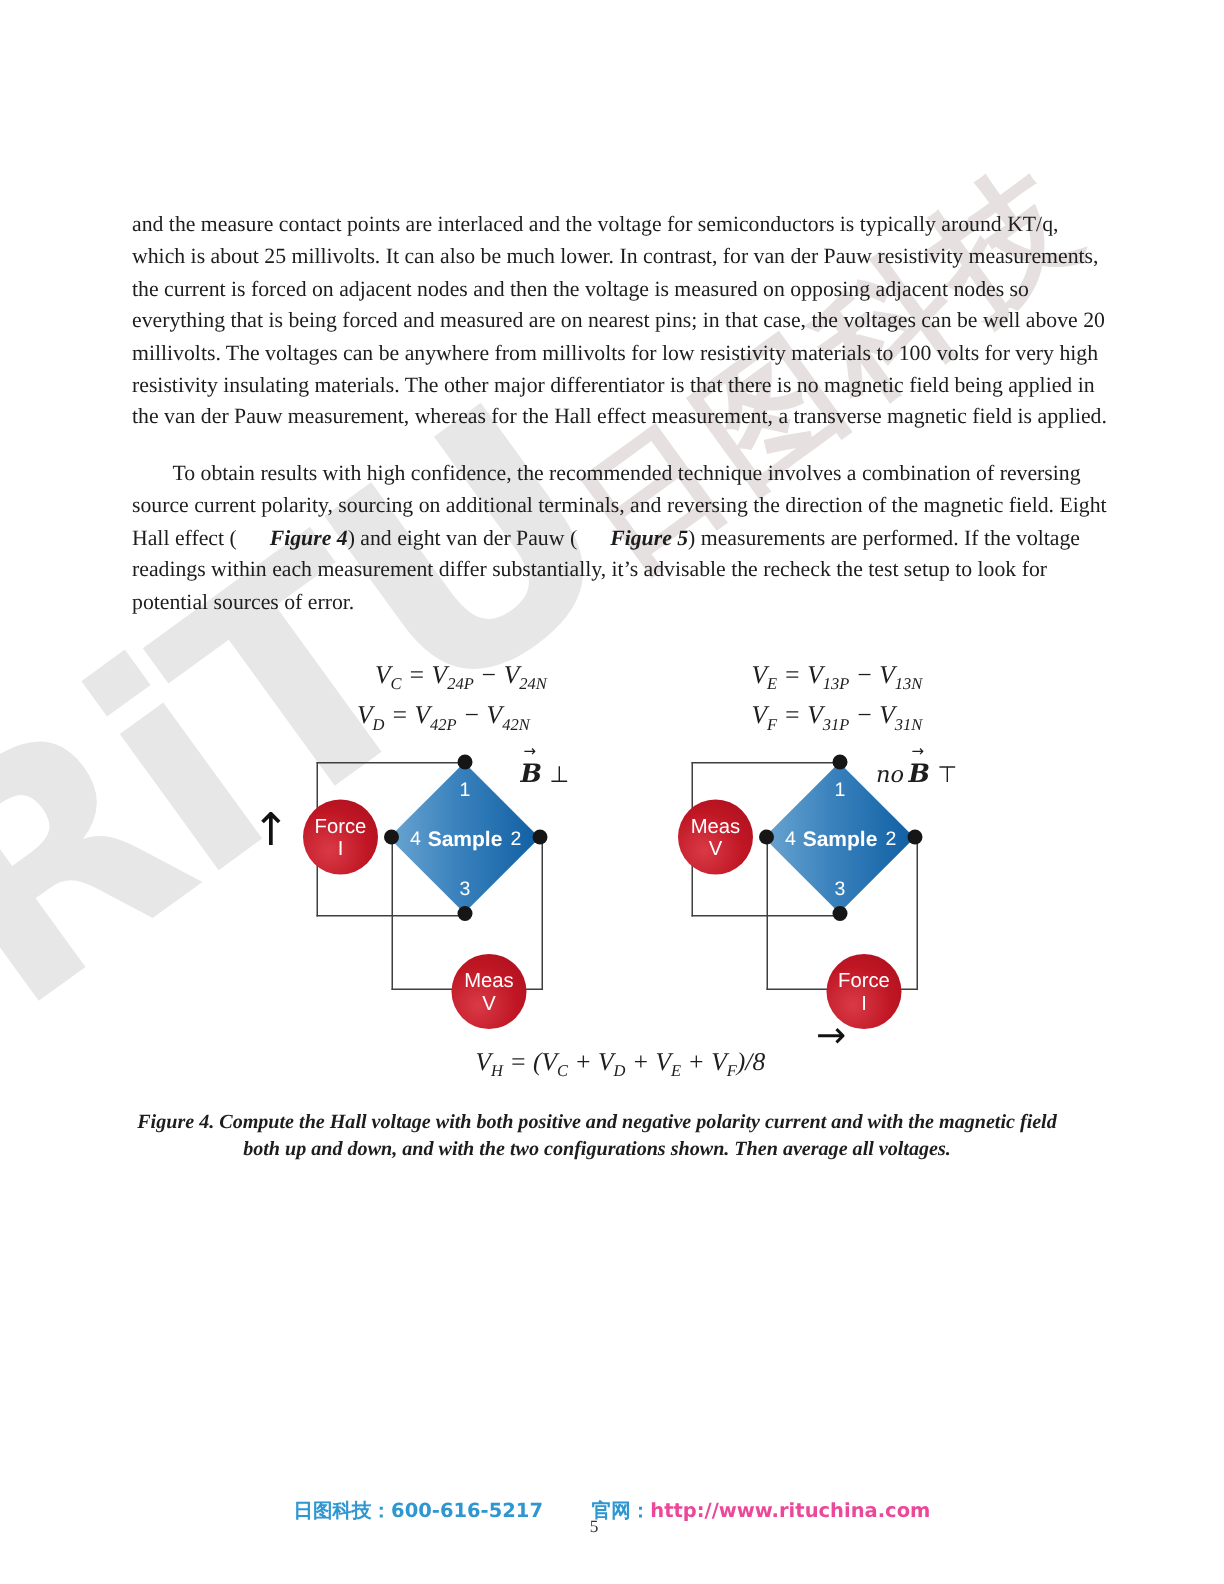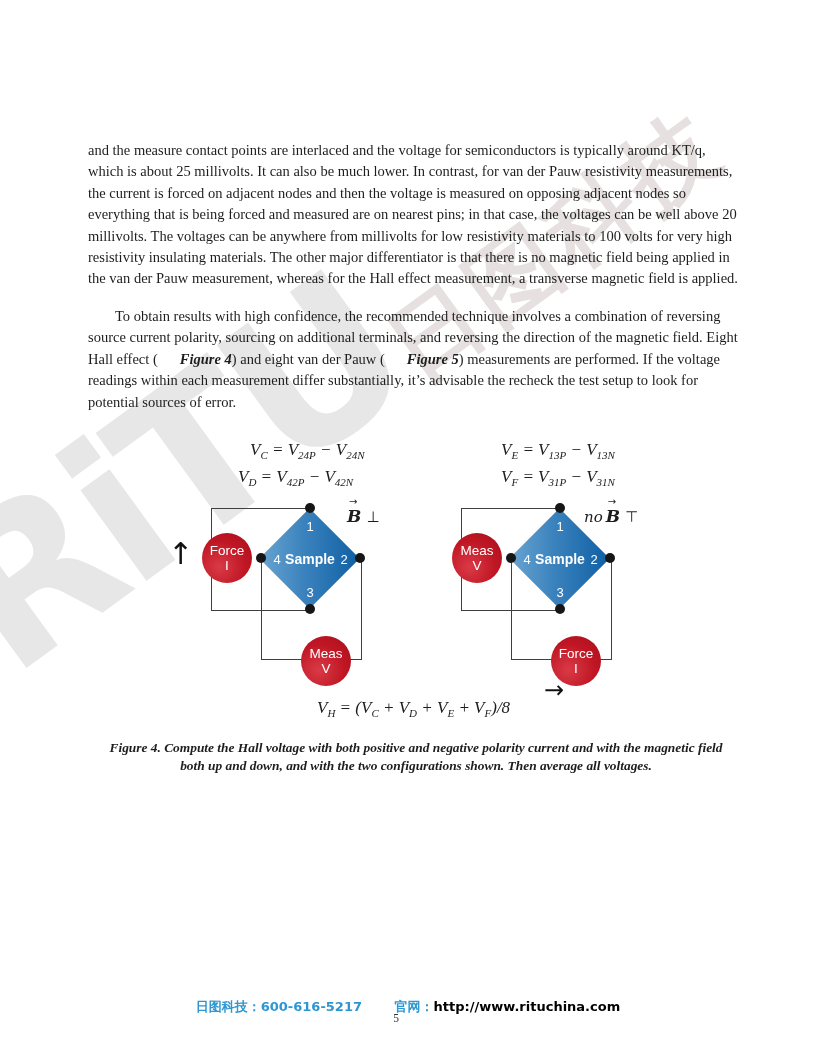--- a/index.html
+++ b/index.html
@@ -54,29 +54,29 @@
   .fieldlabel { position:absolute; z-index:3; font-size:17px; white-space:nowrap;
                 font-family:"DejaVu Serif","DejaVu Sans", serif; color:#1d1d1d; }
   .fieldlabel .bvec { position:relative; font-style:italic; font-weight:bold; }
   .fieldlabel .vecarrow { position:absolute; top:-10px; left:2px; font-size:10px;
                           font-style:normal; font-weight:normal;
                           font-family:"DejaVu Sans", sans-serif; }
   .fieldlabel .prefix { font-style:italic; font-weight:normal; font-size:15px; margin-right:3px; }
   .fieldlabel .sym { font-style:normal; font-weight:normal; font-size:15px; margin-left:5px;
                      font-family:"DejaVu Sans", sans-serif; }
   
-  .caption { position:absolute; left:96px; top:739px; width:640px; z-index:1;
+  .caption { position:absolute; left:78px; top:739px; width:640px; z-index:1;
              text-align:center; font-weight:bold; font-style:italic;
              font-size:13.4px; line-height:17.5px; }
   
   .footer { position:absolute; left:0; top:998px; width:816px; z-index:1;
             text-align:center; font-family:"DejaVu Sans", sans-serif;
             font-size:13px; font-weight:bold; color:#2e96d1; }
   .footer .seg { margin:0 14px; }
-  .footer a { color:#000000; text-decoration:none; }
+  .footer a { color:#ec4899; text-decoration:none; }
   .pagenum { position:absolute; left:0; top:1012px; width:792px; z-index:1;
              text-align:center; font-size:11.5px; color:#333333; }
 </style>
 </head>
 <body>
 
 <div class="page">
 
   <div class="watermark"><span class="wm-latin">RiTU</span><span class="wm-cjk">日图科技</span></div>
 

